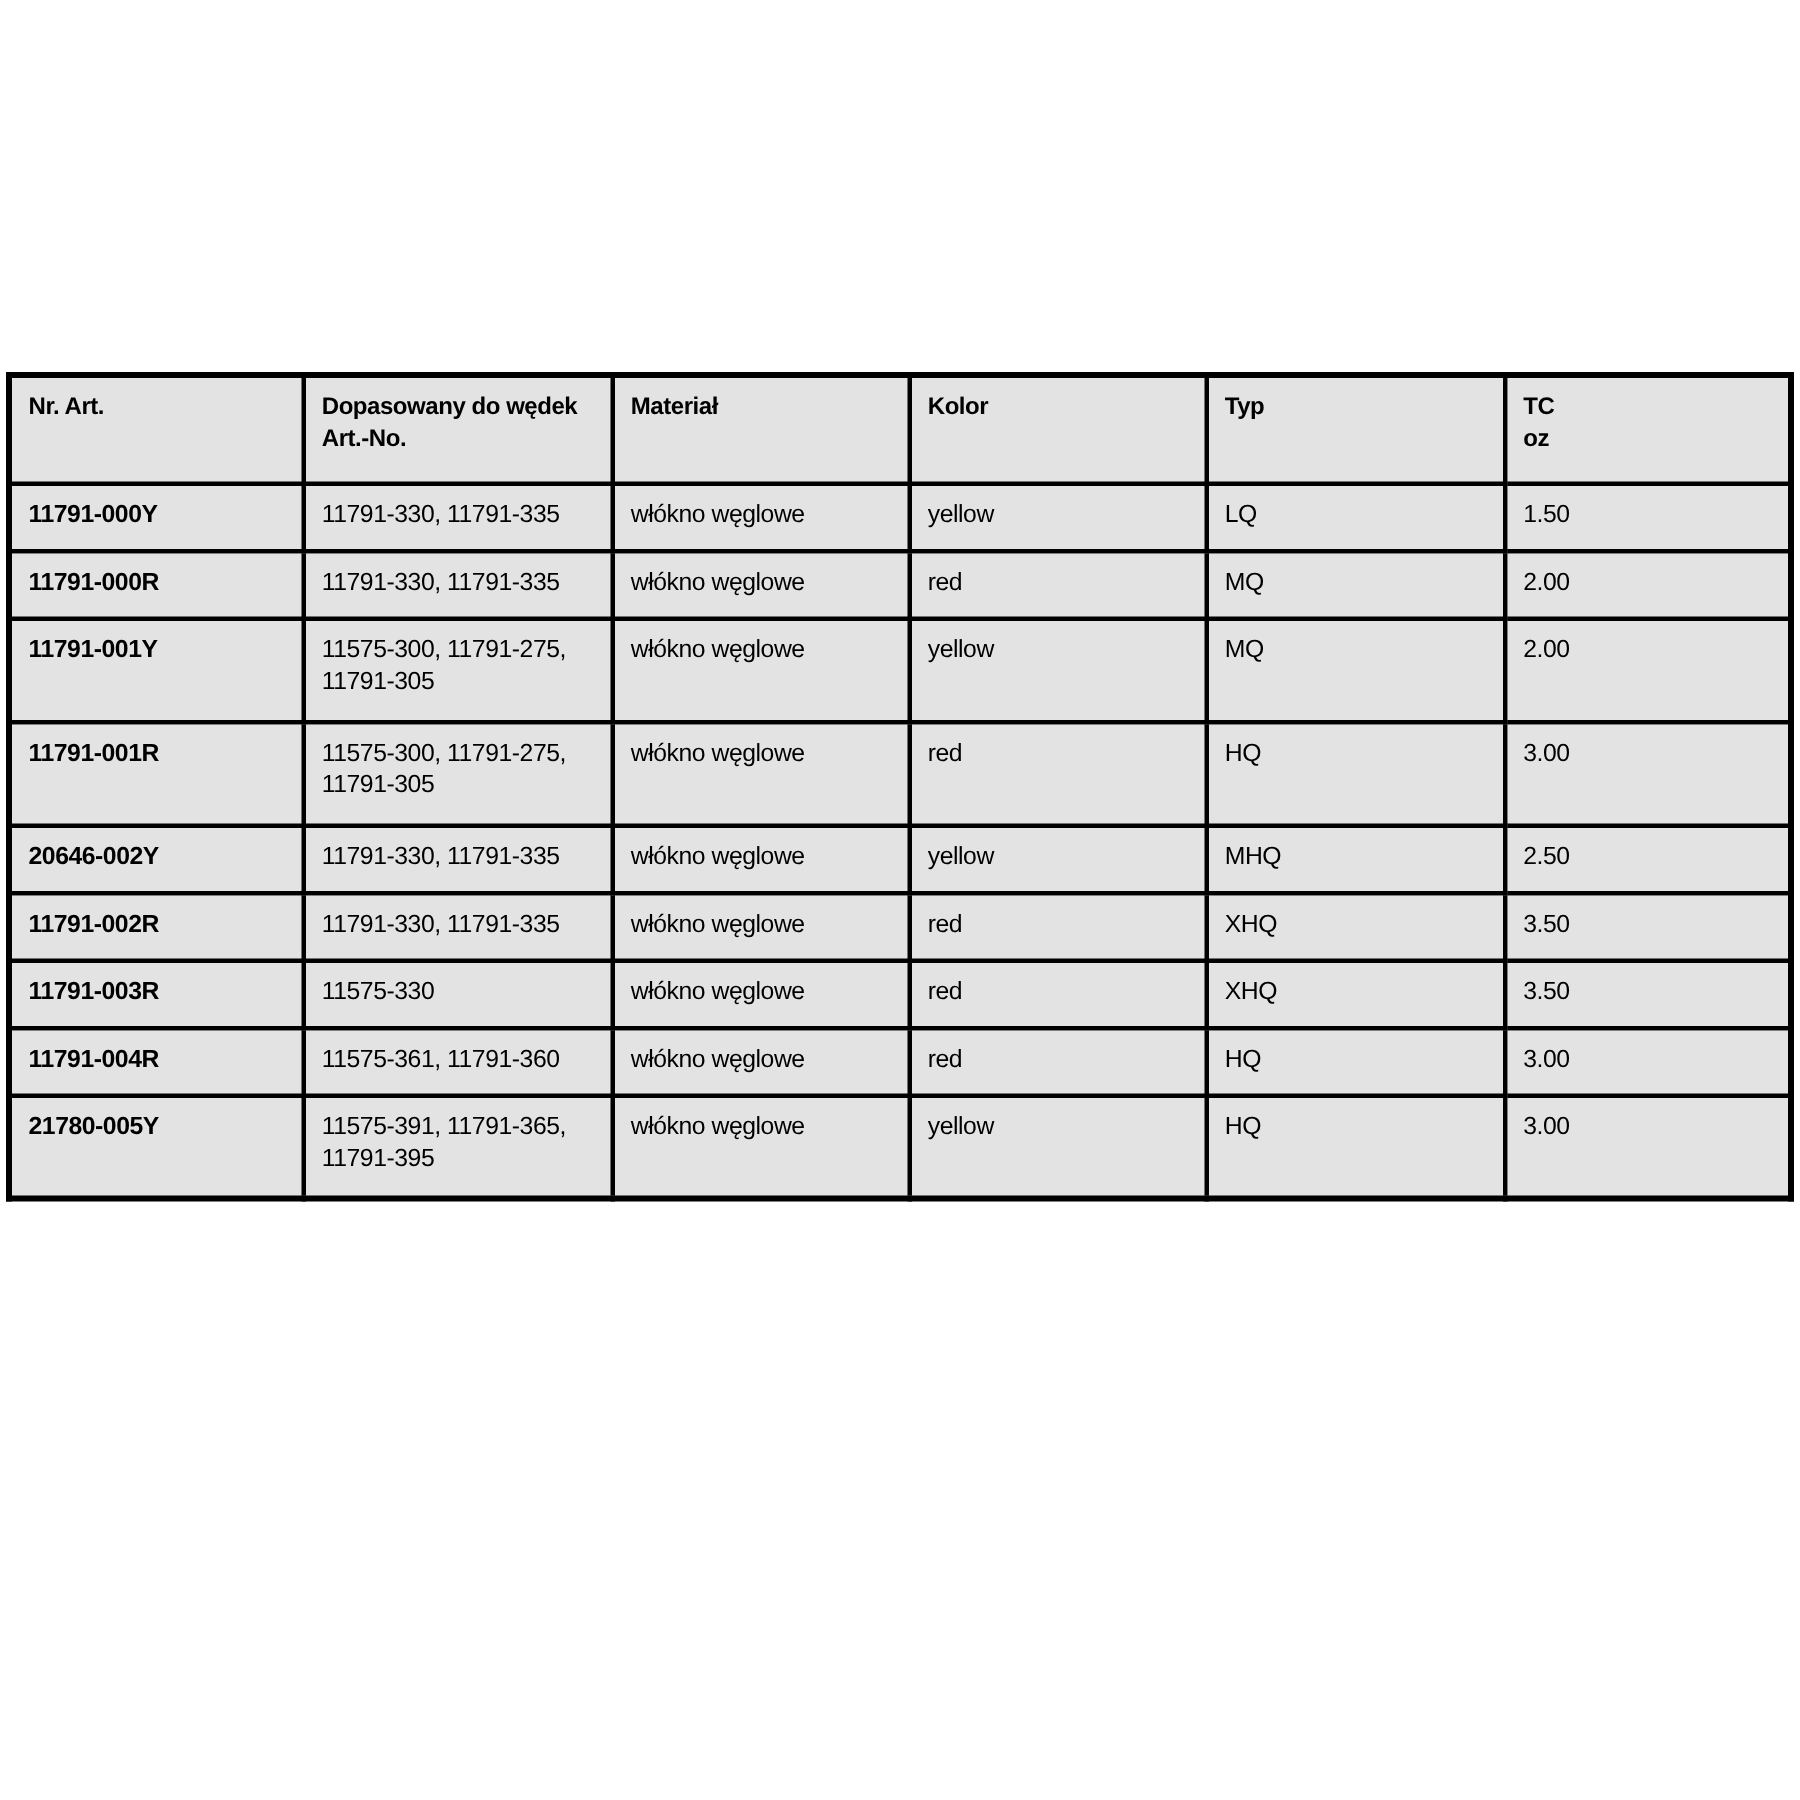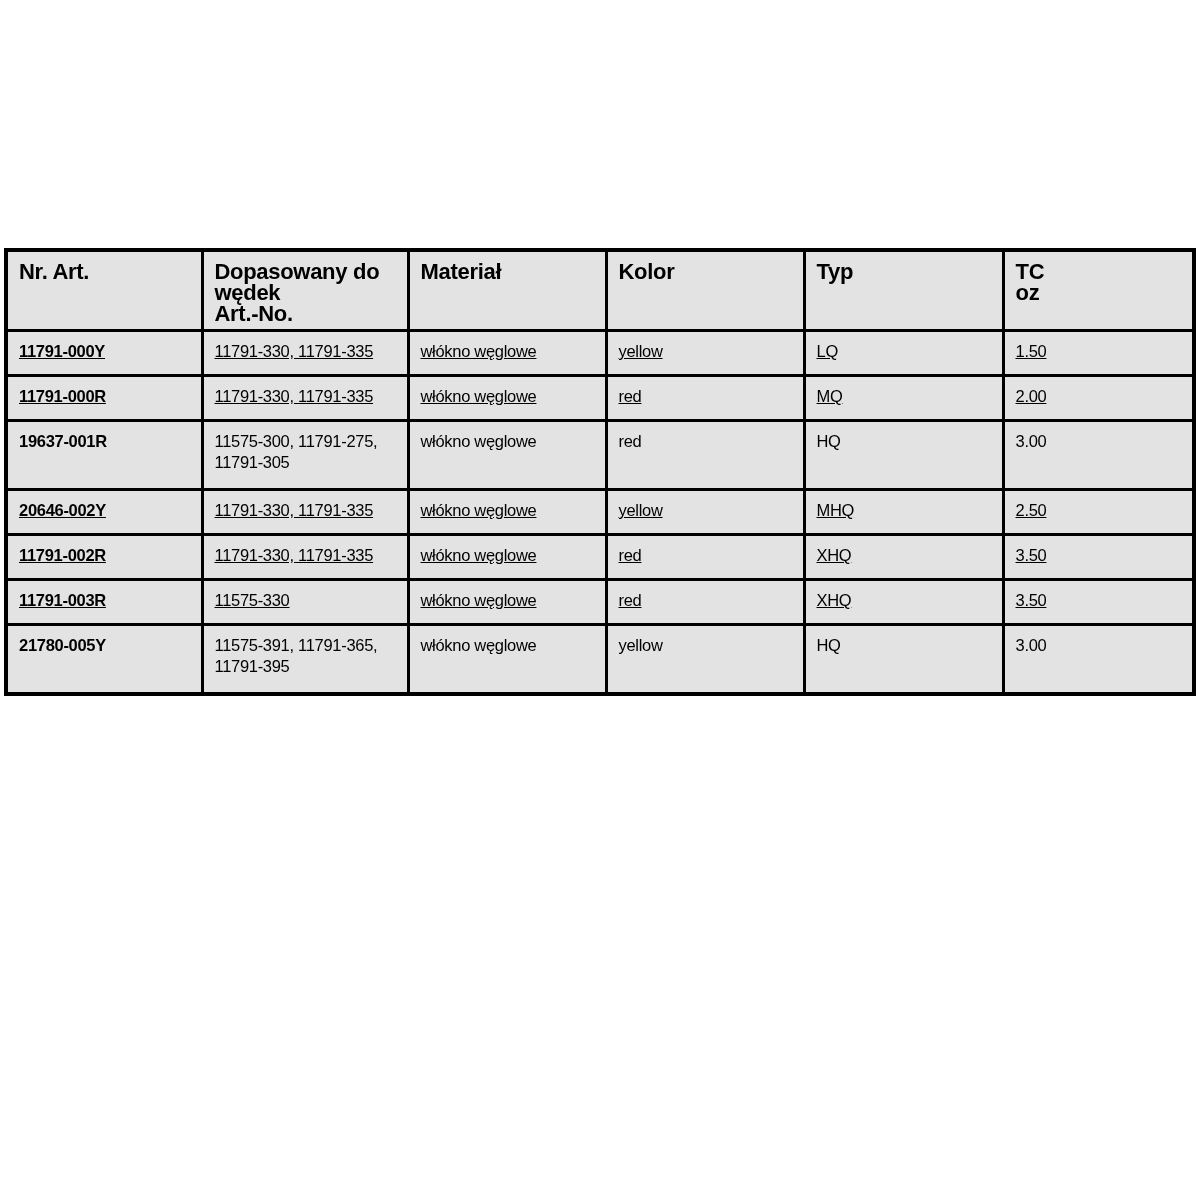--- a/index.html
+++ b/index.html
@@ -36,34 +36,34 @@
     color:var(--text-color);
     vertical-align:top;
     text-align:left;
     padding:9px 4px 5px 11px;
     white-space:pre-line;
     overflow:hidden;
     box-sizing:border-box;
     letter-spacing:-0.3px;
   }
   .spec-table th{
-    font-size:22px;
+    font-size:16px;
     line-height:21px;
     font-weight:bold;
   }
   .spec-table td{
     font-size:16.5px;
     line-height:21px;
     font-weight:normal;
   }
   .spec-table td.col-nr_art{
     font-weight:bold;
   }
   .spec-table thead tr{ height:72px; }
-  .spec-table tr.row-normal{ height:45px;text-decoration:underline; }
+  .spec-table tr.row-normal{ height:45px; }
   .spec-table tr.row-tall{ height:69px; }
 </style>
 </head>
 <body>
 
 <div class="table-wrap">
   <table class="spec-table">
     <colgroup>
       <col style="width:196px">
       <col style="width:206px">
@@ -95,21 +95,30 @@
         </tr>
         <tr class="row-normal">
           <td class="col-nr_art">11791-000R</td>
           <td class="col-rods">11791-330, 11791-335</td>
           <td class="col-material">włókno węglowe</td>
           <td class="col-kolor">red</td>
           <td class="col-typ">MQ</td>
           <td class="col-tc">2.00</td>
         </tr>
         <tr class="row-tall">
-          <td class="col-nr_art">19637-001R</td>
+          <td class="col-nr_art">11791-001Y</td>
+          <td class="col-rods">11575-300, 11791-275,
+11791-305</td>
+          <td class="col-material">włókno węglowe</td>
+          <td class="col-kolor">yellow</td>
+          <td class="col-typ">MQ</td>
+          <td class="col-tc">2.00</td>
+        </tr>
+        <tr class="row-tall">
+          <td class="col-nr_art">11791-001R</td>
           <td class="col-rods">11575-300, 11791-275,
 11791-305</td>
           <td class="col-material">włókno węglowe</td>
           <td class="col-kolor">red</td>
           <td class="col-typ">HQ</td>
           <td class="col-tc">3.00</td>
         </tr>
         <tr class="row-normal">
           <td class="col-nr_art">20646-002Y</td>
           <td class="col-rods">11791-330, 11791-335</td>
@@ -127,20 +136,28 @@
           <td class="col-tc">3.50</td>
         </tr>
         <tr class="row-normal">
           <td class="col-nr_art">11791-003R</td>
           <td class="col-rods">11575-330</td>
           <td class="col-material">włókno węglowe</td>
           <td class="col-kolor">red</td>
           <td class="col-typ">XHQ</td>
           <td class="col-tc">3.50</td>
         </tr>
+        <tr class="row-normal">
+          <td class="col-nr_art">11791-004R</td>
+          <td class="col-rods">11575-361, 11791-360</td>
+          <td class="col-material">włókno węglowe</td>
+          <td class="col-kolor">red</td>
+          <td class="col-typ">HQ</td>
+          <td class="col-tc">3.00</td>
+        </tr>
         <tr class="row-tall">
           <td class="col-nr_art">21780-005Y</td>
           <td class="col-rods">11575-391, 11791-365,
 11791-395</td>
           <td class="col-material">włókno węglowe</td>
           <td class="col-kolor">yellow</td>
           <td class="col-typ">HQ</td>
           <td class="col-tc">3.00</td>
         </tr>
       </tbody>

